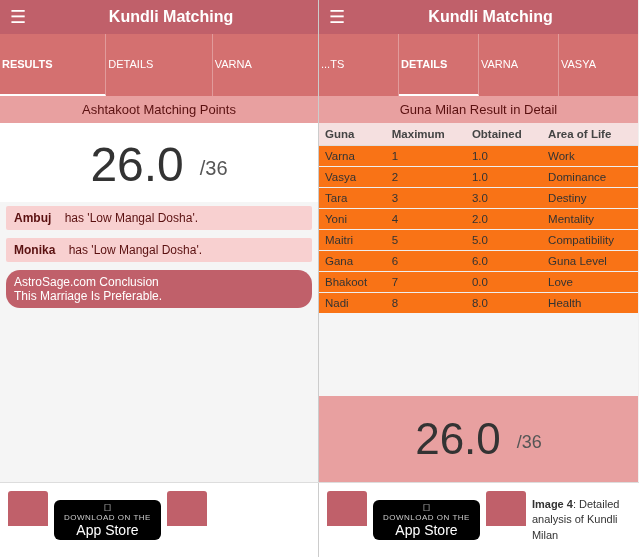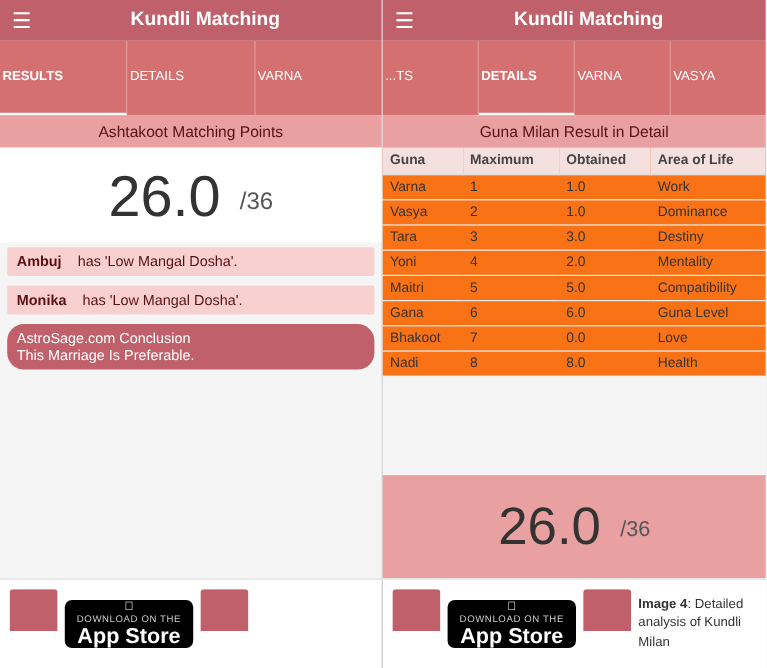--- a/index.html
+++ b/index.html
@@ -190,22 +190,22 @@
       height: 40px;
       color: white;
     }
     .app-store-badge .badge-sub {
       font-size: 8px;
       color: #ccc;
       text-transform: uppercase;
       letter-spacing: 0.5px;
     }
     .app-store-badge .badge-main {
-      font-size: 18px;
-      font-weight: 700;
+      font-size: 14px;
+      font-weight: 400;
     }
     .app-store-badge .apple-icon {
       font-size: 10px;
       display: flex;
       align-items: center;
       gap: 4px;
     }
 
     .footer-img-thumb {
       width: 40px;

